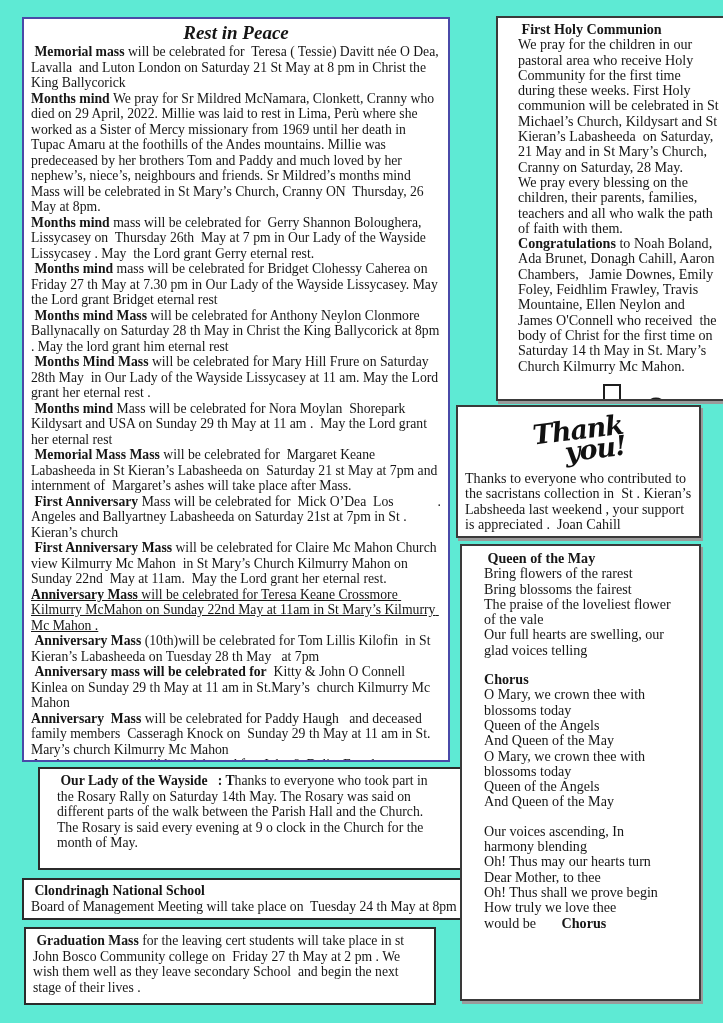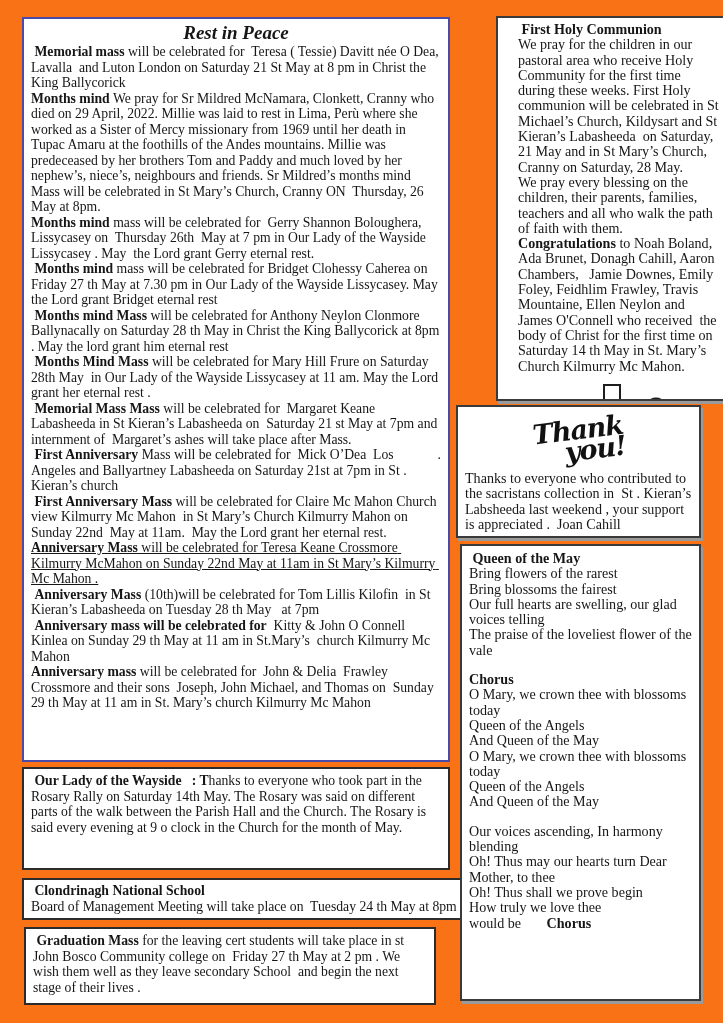--- a/index.html
+++ b/index.html
@@ -1,17 +1,17 @@
 <!DOCTYPE html>
 <html><head>
 <meta charset="utf-8">
 <style>
   html,body { margin:0; padding:0; background:#ffffff; }
   .page {
-    position:relative; width:723px; height:1023px; background:#f97316;
+    position:relative; width:723px; height:1023px; background:#5eead4;
     font-family:"Liberation Serif","DejaVu Serif",serif; color:#161616; overflow:hidden;
   }
   .box { position:absolute; background:#fff; box-sizing:border-box; overflow:hidden; }
   .border-blue  { border:2px solid #4a4aa8; }
   .border-dark  { border:2px solid #3a3a3a; box-shadow:2px 3px 0 #9a9a9a; }
   .border-plain { border:2px solid #2b2b2b; }
 
   
   .lc { font-size:13.7px; line-height:15.5px; }
   .rc { font-size:14.1px; line-height:15.3px; }
@@ -52,39 +52,41 @@
         <p class="n"><span class="dot-right"></span><b>Months mind</b><span> We pray for Sr Mildred McNamara, Clonkett, Cranny who died on 29 April, 2022. Millie was laid to rest in Lima, Perù where she worked as a Sister of Mercy missionary from 1969 until her death in Tupac Amaru at the foothills of the Andes mountains. Millie was predeceased by her brothers Tom and Paddy and much loved by her nephew’s, niece’s, neighbours and friends. Sr Mildred’s months mind Mass will be celebrated in St Mary’s Church, Cranny ON  Thursday, 26 May at 8pm.</span></p>
 
         <p class="n"><span class="dot-right"></span><b>Months mind</b><span> mass will be celebrated for  Gerry Shannon Boloughera, Lissycasey on  Thursday 26th  May at 7 pm in Our Lady of the Wayside Lissycasey . May  the Lord grant Gerry eternal rest.</span></p>
 
         <p class="n"><span class="dot-right"></span><b> Months mind</b><span> mass will be celebrated for Bridget Clohessy Caherea on Friday 27 th May at 7.30 pm in Our Lady of the Wayside Lissycasey. May the Lord grant Bridget eternal rest</span></p>
 
         <p class="n"><span class="dot-right"></span><b> Months mind Mass</b><span> will be celebrated for Anthony Neylon Clonmore Ballynacally on Saturday 28 th May in Christ the King Ballycorick at 8pm . May the lord grant him eternal rest</span></p>
 
         <p class="n"><span class="dot-right"></span><b> Months Mind Mass</b><span> will be celebrated for Mary Hill Frure on Saturday 28th May  in Our Lady of the Wayside Lissycasey at 11 am. May the Lord grant her eternal rest .</span></p>
 
+        <p class="n"><span class="dot-right"></span><b> Months mind</b><span> Mass will be celebrated for Nora Moylan  Shorepark Kildysart and USA on Sunday 29 th May at 11 am .  May the Lord grant her eternal rest</span></p>
 
         <p class="n"><span class="dot-right"></span><b> Memorial Mass Mass</b><span> will be celebrated for  Margaret Keane Labasheeda in St Kieran’s Labasheeda on  Saturday 21 st May at 7pm and internment of  Margaret’s ashes will take place after Mass.</span></p>
 
         <p class="n"><span class="dot-right">.</span><b> First Anniversary</b><span> Mass will be celebrated for  Mick O’Dea  Los Angeles and Ballyartney Labasheeda on Saturday 21st at 7pm in St . Kieran’s church</span></p>
 
         <p class="n"><span class="dot-right"></span><b> First Anniversary Mass</b><span> will be celebrated for Claire Mc Mahon Church view Kilmurry Mc Mahon  in St Mary’s Church Kilmurry Mahon on Sunday 22nd  May at 11am.  May the Lord grant her eternal rest.</span></p>
 
         <p class="n gap"><span class="dot-right"></span><b>Anniversary Mass</b><span> will be celebrated for Teresa Keane Crossmore Kilmurry McMahon on Sunday 22nd May at 11am in St Mary’s Kilmurry Mc Mahon .</span></p>
 
         <p class="n"><span class="dot-right"></span><b> Anniversary Mass</b><span> (10th)will be celebrated for Tom Lillis Kilofin  in St Kieran’s Labasheeda on Tuesday 28 th May   at 7pm</span></p>
 
         <p class="n"><span class="dot-right"></span><b> Anniversary mass will be celebrated for</b><span>  Kitty &amp; John O Connell Kinlea on Sunday 29 th May at 11 am in St.Mary’s  church Kilmurry Mc Mahon</span></p>
 
+        <p class="n"><span class="dot-right"></span><b>Anniversary  Mass</b><span> will be celebrated for Paddy Haugh   and deceased family members  Casseragh Knock on  Sunday 29 th May at 11 am in St. Mary’s church Kilmurry Mc Mahon</span></p>
 
         <p class="n"><span class="dot-right"></span><b>Anniversary mass</b><span> will be celebrated for  John &amp; Delia  Frawley Crossmore and their sons  Joseph, John Michael, and Thomas on  Sunday 29 th May at 11 am in St. Mary’s church Kilmurry Mc Mahon</span></p>
       </div>
   </div>
 
-  <div class="box border-plain lc" style="left:22px; top:767px; width:428px; height:103px; padding:4px 7px;">
+  <div class="box border-plain lc" style="left:38px; top:767px; width:428px; height:103px; padding:4px 17px;">
     <div>
 
         <p class="n"><b> Our Lady of the Wayside   : T</b><span>hanks to everyone who took part in the Rosary Rally on Saturday 14th May. The Rosary was said on different parts of the walk between the Parish Hall and the Church. The Rosary is said every evening at 9 o clock in the Church for the month of May.</span></p>
 
       </div>
   </div>
 
   <div class="box border-plain lc" style="left:22px; top:878px; width:466px; height:42px; padding:3px 7px;">
     <div class="h"> Clondrinagh National School</div>
     <p class="n">Board of Management Meeting will take place on  Tuesday 24 th May at 8pm</p>
@@ -127,28 +129,28 @@
   </div>
 
   <div class="box border-dark rc" style="left:456px; top:405px; width:245px; height:133px; padding:4px 7px;">
     <div class="thanks-script">
       <span class="ts1">Thank</span>
       <span class="ts2">you!</span>
     </div>
     <p class="n">Thanks to everyone who contributed to the sacristans collection in  St . Kieran’s Labsheeda last weekend , your support is appreciated .  Joan Cahill</p>
   </div>
 
-  <div class="box border-dark rc" style="left:460px; top:544px; width:241px; height:457px; padding:5px 7px;">
+  <div class="box border-dark rc" style="left:460px; top:544px; width:241px; height:457px; padding:5px 22px;">
     <div class="h"> Queen of the May</div>
     <div>
 
     <div class="lyr">Bring flowers of the rarest</div>
         <div class="lyr">Bring blossoms the fairest</div>
+        <div class="lyr">The praise of the loveliest flower of the vale</div>
         <div class="lyr">Our full hearts are swelling, our glad voices telling</div>
-        <div class="lyr">The praise of the loveliest flower of the vale</div>
       </div>
     <div class="h gaptop">Chorus</div>
     <div>
 
     <div class="lyr">O Mary, we crown thee with blossoms today</div>
         <div class="lyr">Queen of the Angels</div>
         <div class="lyr">And Queen of the May</div>
         <div class="lyr">O Mary, we crown thee with blossoms today</div>
         <div class="lyr">Queen of the Angels</div>
         <div class="lyr">And Queen of the May</div>

